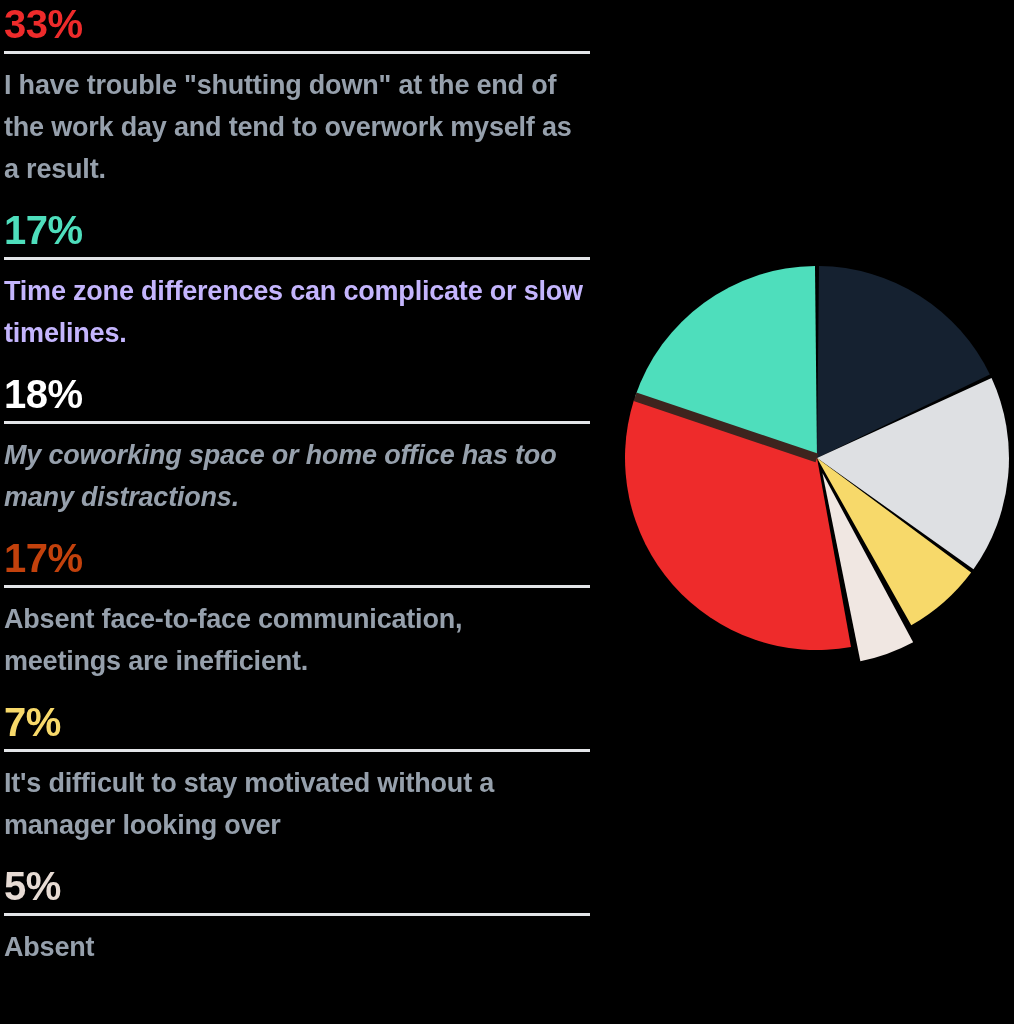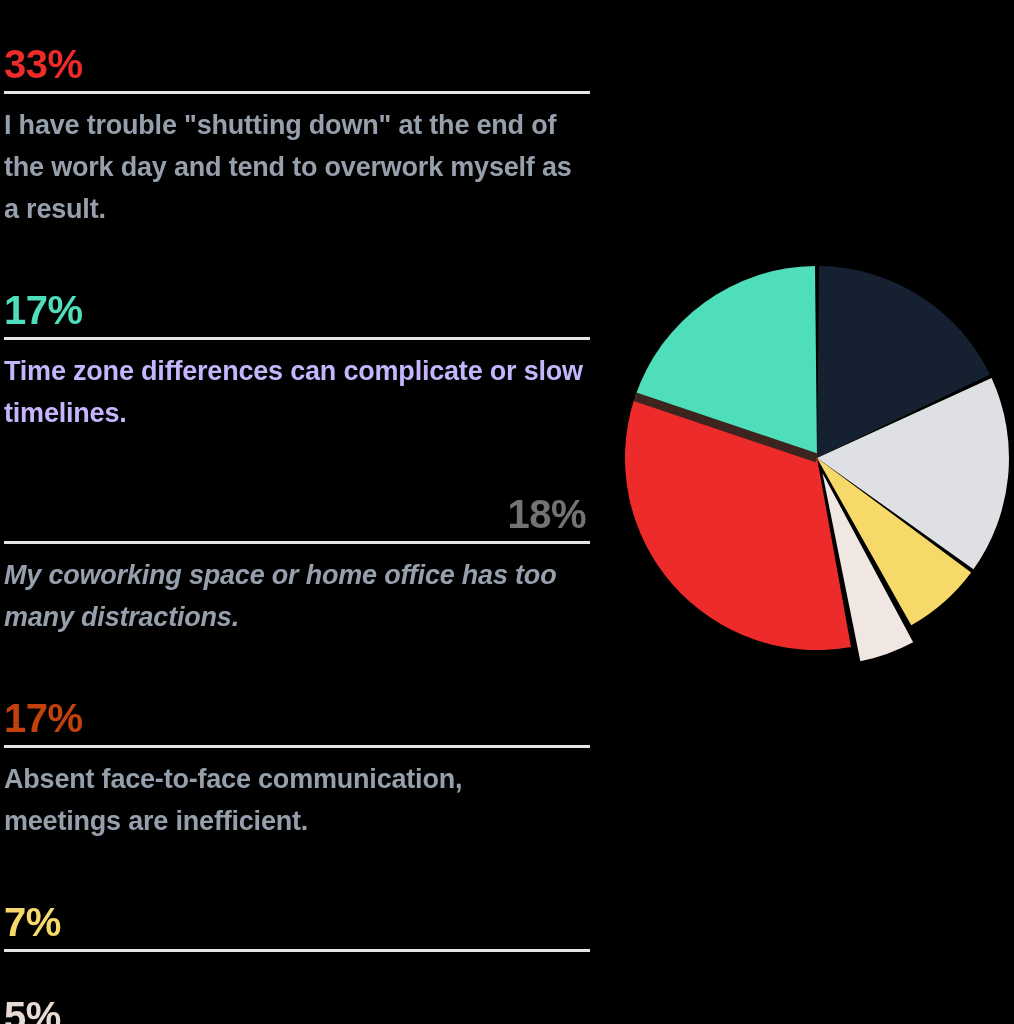--- a/index.html
+++ b/index.html
@@ -43,21 +43,20 @@
   .pct {
     display: block;
     font-family: "Liberation Sans", sans-serif;
     font-weight: 700;
     font-size: 40px;
     line-height: 44px;
     letter-spacing: -0.5px;
     padding-top: 2px;
     padding-bottom: 5px;
     white-space: nowrap;
-    margin-top: 40px;
   }
 
   .rule {
     display: block;
     height: 3px;
     width: 586px;
     background: #e3e5e8;
     margin: 0 0 10px 0;
   }
 
@@ -97,32 +96,33 @@
         <span class="pct" style="color: rgb(238, 43, 43);">33%</span>
         <span class="rule" style="background: rgb(227, 229, 232);"></span>
         <span class="desc" style="color: rgb(150, 160, 172);">I have trouble "shutting down" at the end of the work day and tend to overwork myself as a result.</span>
       </div>
       <div class="legend-row">
         <span class="pct" style="color: rgb(78, 222, 188);">17%</span>
         <span class="rule" style="background: rgb(227, 229, 232);"></span>
         <span class="desc" style="color: #c4b5fd;">Time zone differences can complicate or slow timelines.</span>
       </div>
       <div class="legend-row">
-        <span class="pct" style="color: #737373; text-align: right;">18%</span>
+        <span class="pct" style="color: #ffffff;">18%</span>
         <span class="rule" style="background: rgb(227, 229, 232);"></span>
         <span class="desc" style="color: rgb(150, 160, 172); font-style: italic;">My coworking space or home office has too many distractions.</span>
       </div>
       <div class="legend-row">
         <span class="pct" style="color: #c2410c;">17%</span>
         <span class="rule" style="background: rgb(227, 229, 232);"></span>
         <span class="desc" style="color: rgb(150, 160, 172);">Absent face-to-face communication, meetings are inefficient.</span>
       </div>
       <div class="legend-row">
         <span class="pct" style="color: rgb(247, 217, 106);">7%</span>
         <span class="rule" style="background: rgb(227, 229, 232);"></span>
+        <span class="desc" style="color: rgb(150, 160, 172);">It's difficult to stay motivated without a manager looking over</span>
       </div>
       <div class="legend-row">
         <span class="pct" style="color: rgb(231, 219, 212);">5%</span>
         <span class="rule" style="background: rgb(227, 229, 232);"></span>
         <span class="desc" style="color: rgb(150, 160, 172);">Absent</span>
       </div>
     </div>
 
   <div id="pie-panel">
     <svg id="pie-svg" width="414" height="1024" viewBox="0 0 414 1024" xmlns="http://www.w3.org/2000/svg">

